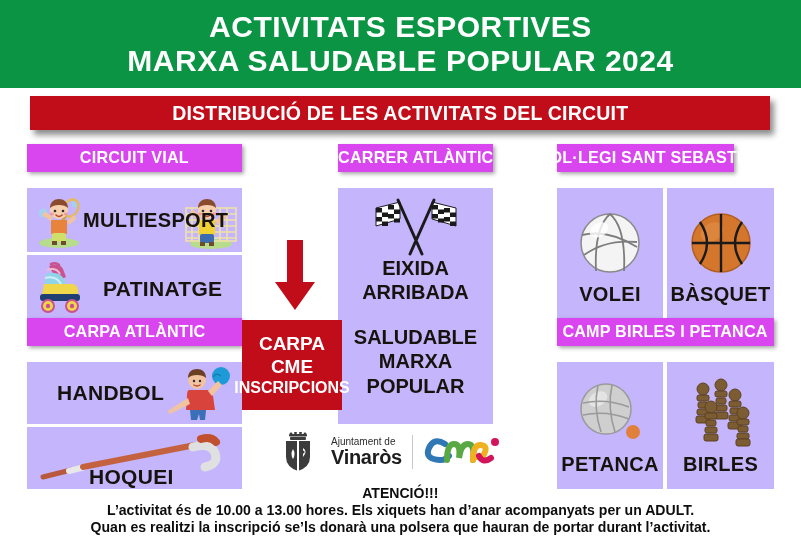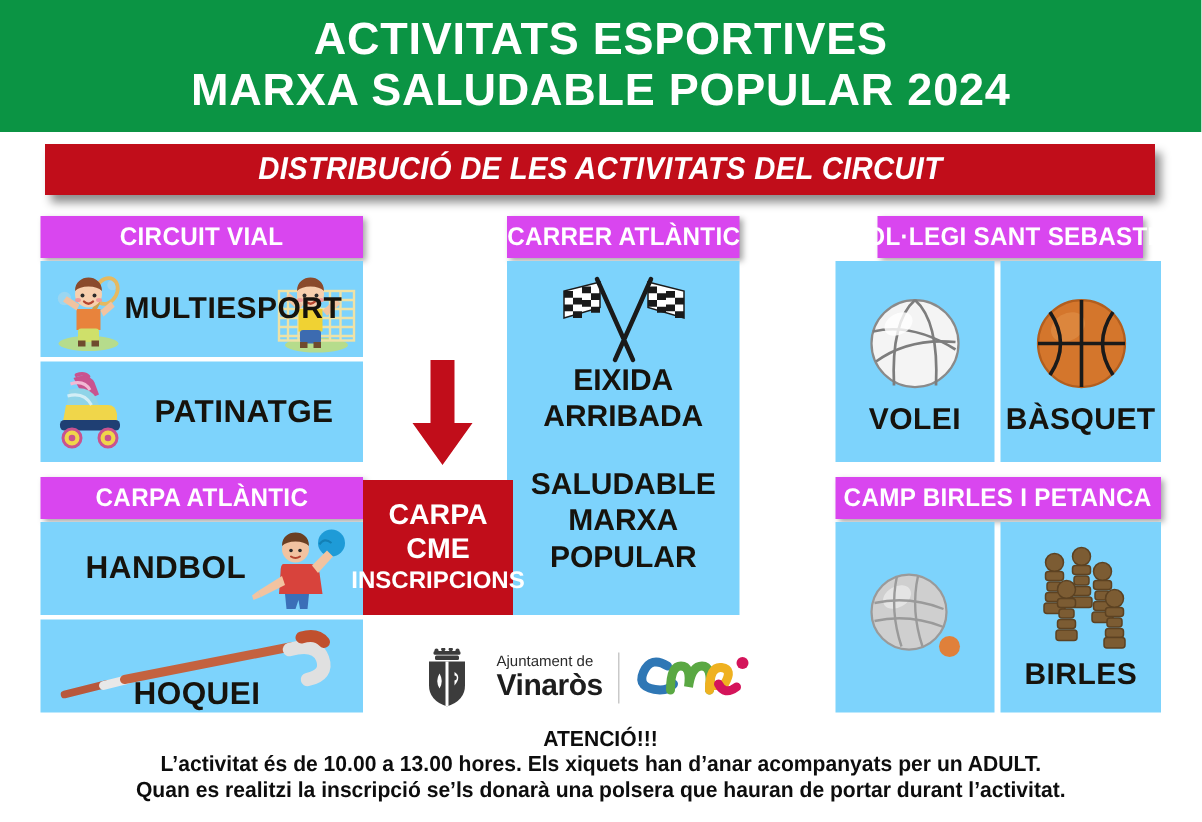--- a/index.html
+++ b/index.html
@@ -27,21 +27,20 @@
     line-height:1.07;
     white-space:nowrap;
     text-align:center;
   }
 
   .red-banner {
     position:absolute; left:30px; top:96px; width:740px; height:34px;
     background:#c10d1a;
     display:flex; align-items:center; justify-content:center;
     box-shadow:4px 5px 6px rgba(0,0,0,0.45);
-    font-style:italic;
   }
   .red-banner span {
     color:#ffffff; font-weight:bold; font-size:21px;
     letter-spacing:0.2px; white-space:nowrap;
     transform:scaleX(0.93);
   }
 
   
   .blk-head {
     position:absolute;
@@ -49,23 +48,24 @@
     display:flex; align-items:center; justify-content:center;
     box-shadow:2px 2px 4px rgba(0,0,0,0.35);
   }
   .blk-head span {
     color:#ffffff; font-weight:bold; font-size:17px;
     white-space:nowrap; letter-spacing:0.2px;
     transform:scaleX(0.95);
   }
   .ybox {
     position:absolute;
-    background:#7dd3fc;
+    background:#c4b5fd;
     display:flex; align-items:center;
     overflow:hidden;
+    margin-top:14px;
   }
   .ybox .lbl {
     color:#16130d; font-weight:bold; font-size:21px;
     letter-spacing:0.3px; white-space:nowrap; z-index:3;
     position:relative;
   }
 
   
   #circuit-vial-head { left:27px; top:144px; width:215px; height:28px; }
   #row-multiesport   { left:27px; top:174px; width:215px; height:64px; }
@@ -93,21 +93,21 @@
     position:absolute; left:242px; top:320px; width:100px; height:90px;
     background:#c10d1a;
     display:flex; flex-direction:column;
     align-items:center; justify-content:center;
     gap:1px;
   }
   #carpa-cme .t { color:#ffffff; font-weight:bold; font-size:19px; line-height:1.15; }
   #carpa-cme .t.small { font-size:16px; }
 
   
-  #collegi-head { left:557px; top:144px; width:177px; height:28px;margin-left:28px; }
+  #collegi-head { left:557px; top:144px; width:177px; height:28px; }
   #cell-volei   { left:557px; top:174px; width:106px; height:134px; }
   #cell-basquet { left:667px; top:174px; width:107px; height:134px; }
   #birles-head  { left:557px; top:318px; width:217px; height:28px; }
   #cell-petanca { left:557px; top:348px; width:106px; height:127px; }
   #cell-birles  { left:667px; top:348px; width:107px; height:127px; }
 
   .cell { flex-direction:column; justify-content:center; align-items:center; gap:2px; }
   .cell .lbl { font-size:20px; }
   .cell .ico { width:76px; height:76px; display:block; }
 
@@ -327,20 +327,21 @@
     <circle cx="34" cy="34" r="25" fill="none" stroke="#9a9a9a" stroke-width="1.5"></circle>
     <ellipse cx="26" cy="24" rx="10" ry="7" fill="#e9e9e9" opacity=".8" transform="rotate(-30 26 24)"></ellipse>
     <g stroke="#9a9a9a" stroke-width="1.6" fill="none">
       <path d="M11 28q23-5 46 4"></path>
         <path d="M11 40q23-5 46 4"></path>
       <path d="M26 10q-5 23 3 47"></path>
         <path d="M40 10q-5 23 3 47"></path>
     </g>
     <circle cx="61" cy="57" r="7" fill="#e0803a"></circle>
   </svg>
+  <span class="lbl">PETANCA</span>
 </div>
 
 <div class="ybox cell" id="cell-birles">
   <svg class="ico" viewBox="0 0 76 76">
     <g fill="#7c5c33" stroke="#5c4222" stroke-width="1">
       <g>
           <circle cx="20" cy="14" r="6"></circle>
           <rect x="14" y="20" width="12" height="6" rx="2"></rect>
          <rect x="15" y="27" width="10" height="6" rx="2"></rect>
           <rect x="14" y="34" width="12" height="6" rx="2"></rect>

